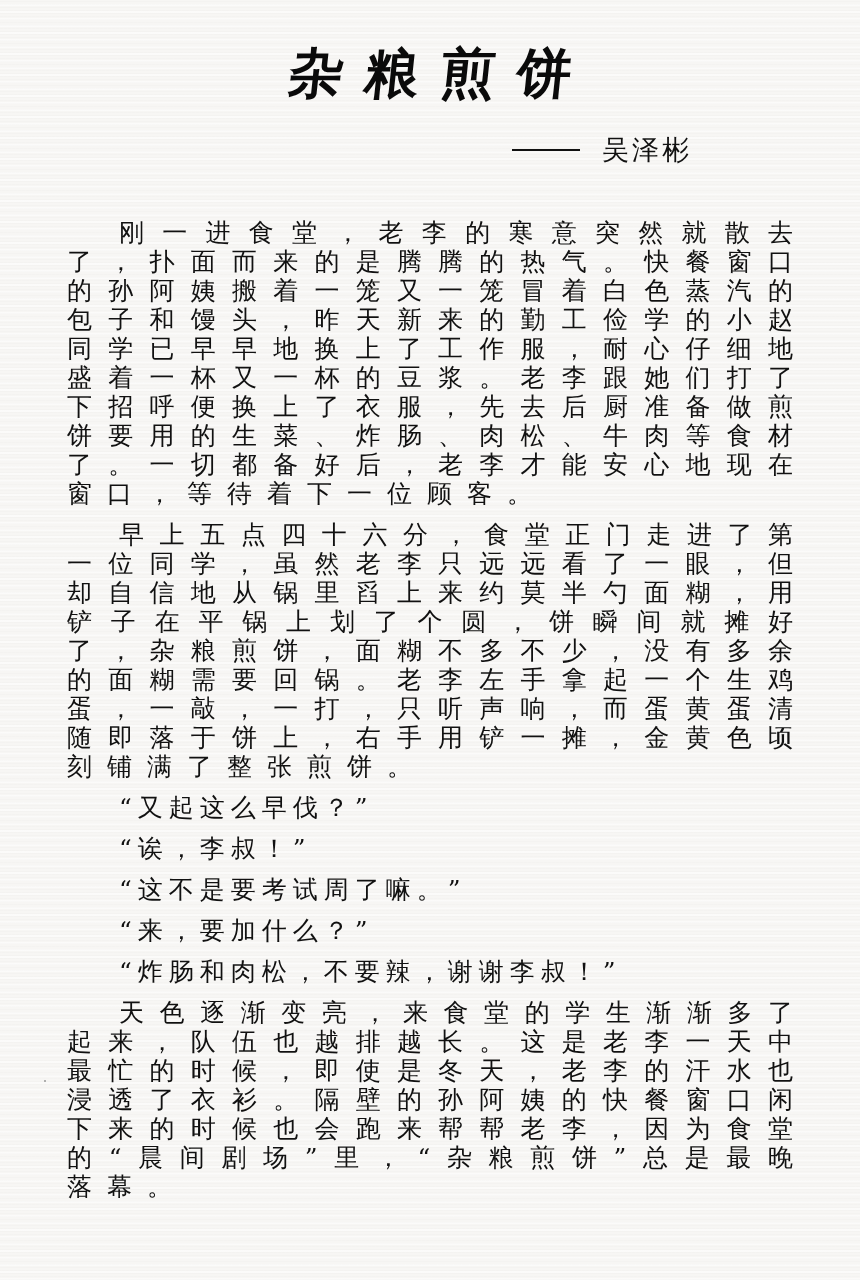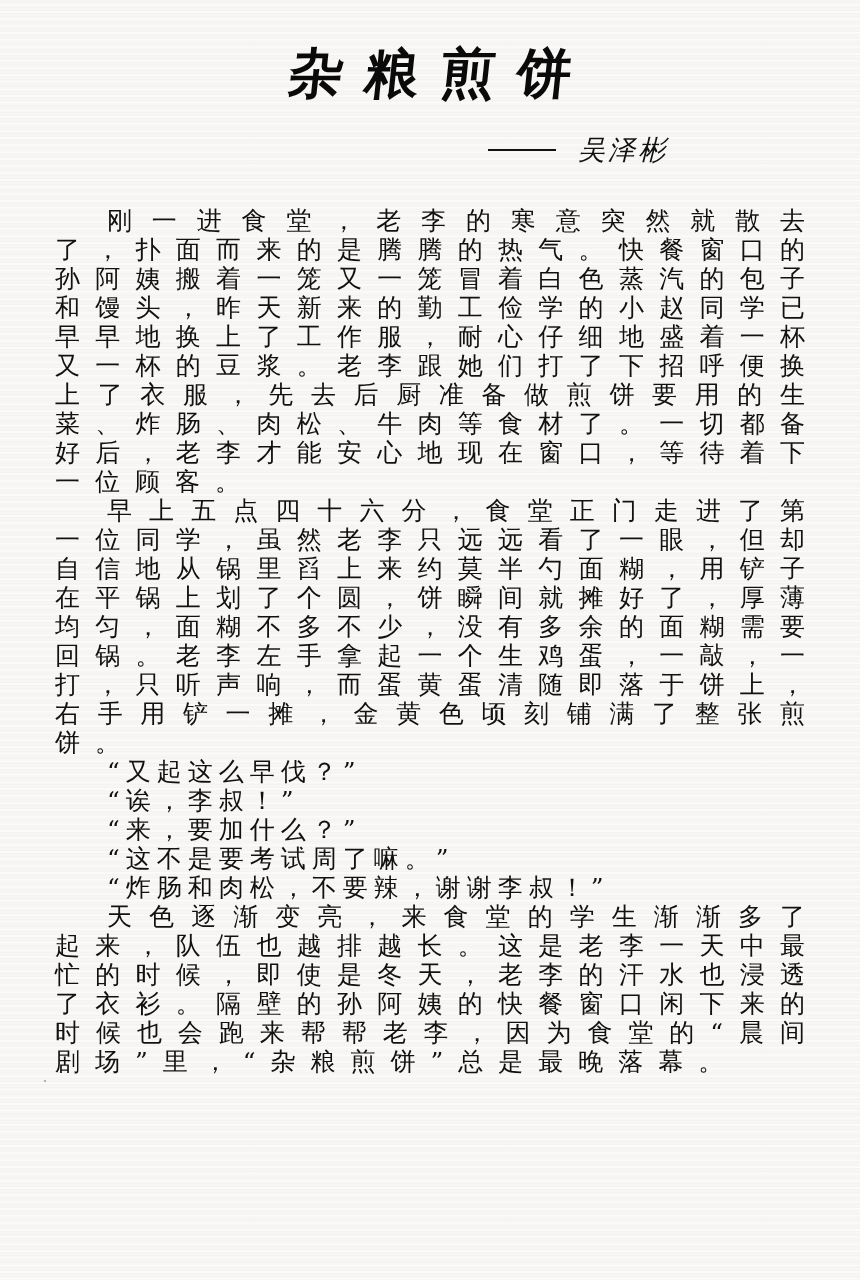--- a/index.html
+++ b/index.html
@@ -27,47 +27,46 @@
       font-size: 54px;
       letter-spacing: 22px;
       padding-left: 22px;
       box-sizing: border-box;
       color: #0a0a0a;
       transform: skewX(-6deg);
     }
     .byline {
       position: absolute;
       top: 132px;
-      left: 488px;
+      left: 512px;
       display: flex;
       align-items: center;
       font-size: 27px;
       letter-spacing: 3px;
       color: #111;
-      font-style: italic;
     }
     .byline .dash {
       display: inline-block;
       width: 68px;
       height: 2px;
       background: #111;
       margin-right: 22px;
     }
     .body-text {
       position: absolute;
       top: 206px;
       left: 55px;
       width: 765px;
       font-size: 25px;
       line-height: 29px;
       letter-spacing: 15px;
       text-align: justify;
       color: #111;
     }
-    .body-text p { margin: 0; text-indent: 52px; }
+    .body-text p { margin: 12px; text-indent: 52px; }
     .body-text p.dialog { text-indent: 52px; letter-spacing: 6px; }
     .dot {
       position: absolute;
       left: 44px;
       top: 1080px;
       width: 2px;
       height: 2px;
       background: #999;
       border-radius: 1px;
     }
@@ -78,23 +77,23 @@
 <div class="page">
   <div class="title">杂粮煎饼</div>
 
   <div class="byline">
     <span class="dash"></span>
     <span>吴泽彬</span>
   </div>
 
   <div class="body-text">
     <p>刚一进食堂，老李的寒意突然就散去了，扑面而来的是腾腾的热气。快餐窗口的孙阿姨搬着一笼又一笼冒着白色蒸汽的包子和馒头，昨天新来的勤工俭学的小赵同学已早早地换上了工作服，耐心仔细地盛着一杯又一杯的豆浆。老李跟她们打了下招呼便换上了衣服，先去后厨准备做煎饼要用的生菜、炸肠、肉松、牛肉等食材了。一切都备好后，老李才能安心地现在窗口，等待着下一位顾客。</p>
-    <p>早上五点四十六分，食堂正门走进了第一位同学，虽然老李只远远看了一眼，但却自信地从锅里舀上来约莫半勺面糊，用铲子在平锅上划了个圆，饼瞬间就摊好了，厚薄均匀，面糊不多不少，没有多余的面糊需要回锅。老李左手拿起一个生鸡蛋，一敲，一打，只听声响，而蛋黄蛋清随即落于饼上，右手用铲一摊，金黄色顷刻铺满了整张煎饼。</p>
+    <p>早上五点四十六分，食堂正门走进了第一位同学，虽然老李只远远看了一眼，但却自信地从锅里舀上来约莫半勺面糊，用铲子在平锅上划了个圆，饼瞬间就摊好了，杂粮煎饼，面糊不多不少，没有多余的面糊需要回锅。老李左手拿起一个生鸡蛋，一敲，一打，只听声响，而蛋黄蛋清随即落于饼上，右手用铲一摊，金黄色顷刻铺满了整张煎饼。</p>
     <p class="dialog">“又起这么早伐？”</p>
     <p class="dialog">“诶，李叔！”</p>
+    <p class="dialog">“这不是要考试周了嘛。”</p>
     <p class="dialog">“来，要加什么？”</p>
-    <p class="dialog">“这不是要考试周了嘛。”</p>
     <p class="dialog">“炸肠和肉松，不要辣，谢谢李叔！”</p>
     <p>天色逐渐变亮，来食堂的学生渐渐多了起来，队伍也越排越长。这是老李一天中最忙的时候，即使是冬天，老李的汗水也浸透了衣衫。隔壁的孙阿姨的快餐窗口闲下来的时候也会跑来帮帮老李，因为食堂的“晨间剧场”里，“杂粮煎饼”总是最晚落幕。</p>
   </div>
 
   <div class="dot"></div>
 </div>
 
 </body></html>

